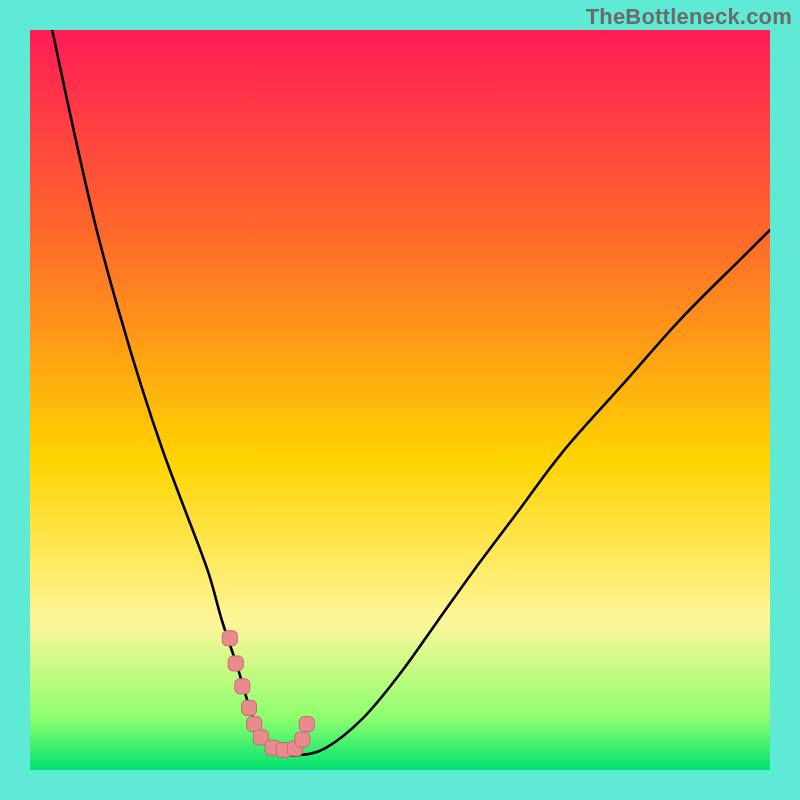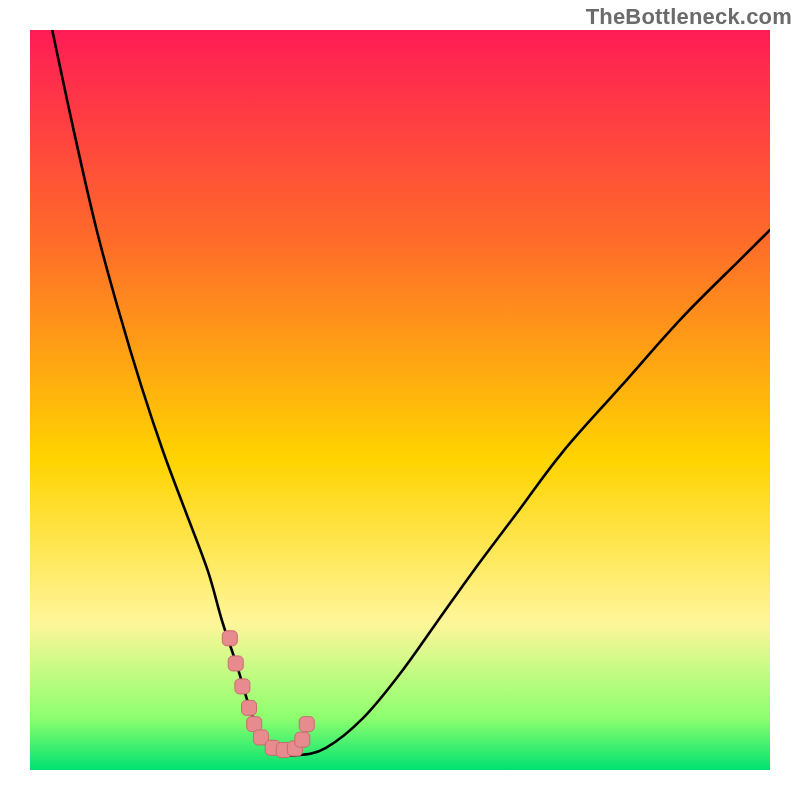--- a/index.html
+++ b/index.html
@@ -7,21 +7,21 @@
     padding: 0;
     width: 800px;
     height: 800px;
     background: #000;
     overflow: hidden;
   }
   .frame {
     position: relative;
     width: 800px;
     height: 800px;
-    background: #ffffff;
+    background: #5eead4;
   }
   .plot {
     position: absolute;
     left: 30px;
     top: 30px;
     width: 740px;
     height: 740px;
     overflow: hidden;
   }
   .watermark {

